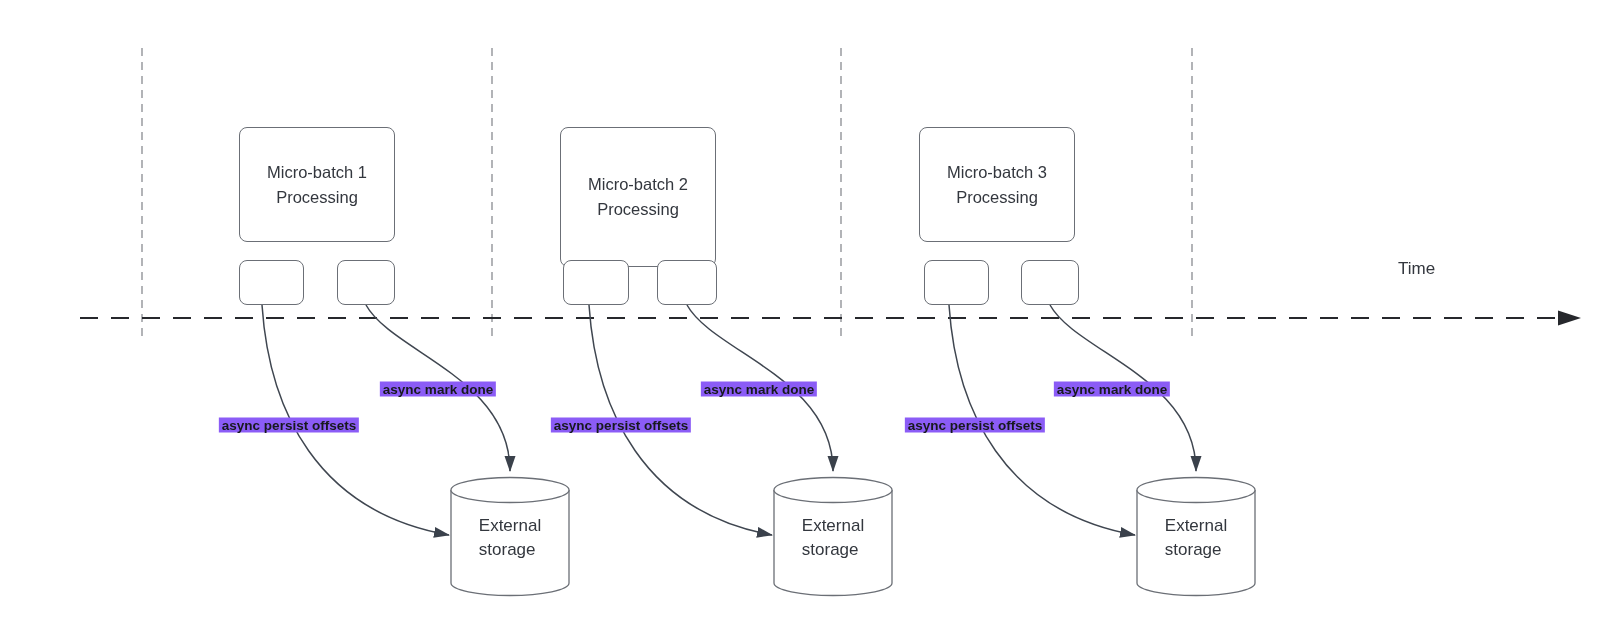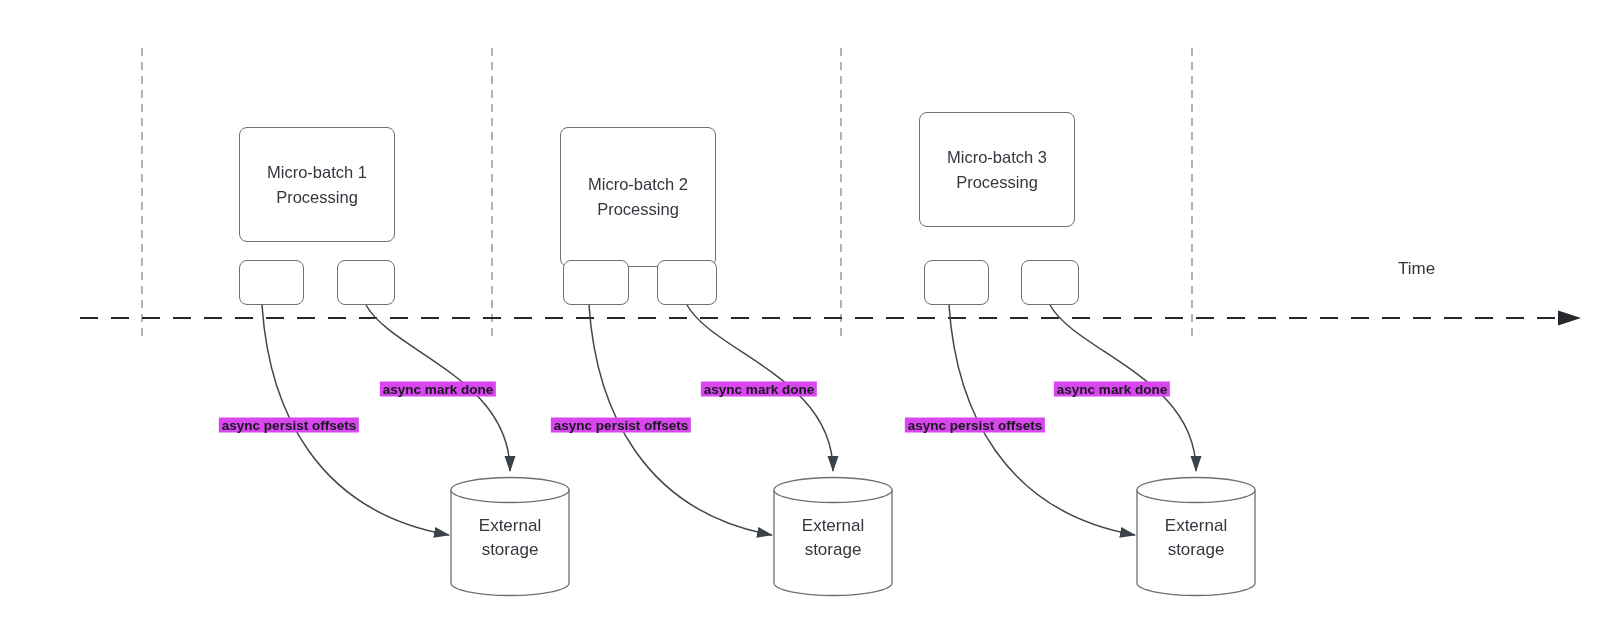--- a/index.html
+++ b/index.html
@@ -20,31 +20,31 @@
     color:var(--shape-text,#33373e);
     font-size:16.5px;line-height:25px;text-align:center;
   }
   .task-box{
     border:1px solid var(--shape-stroke,#6b6f76);
     border-radius:8px;
     background:#fff;
   }
   .edge-label{
     transform:translate(-50%,-50%);
-    background:#d946ef;
+    background:#8b5cf6;
     padding:0 3px;
     font-size:13.5px;font-weight:bold;
     color:var(--edge-label-text,#17191d);
     white-space:nowrap;
     text-align:right;
   }
   .storage-label{
     transform:translate(-50%,0);
     color:var(--shape-text,#33373e);
-    font-size:17px;line-height:24px;text-align:center;
+    font-size:17px;line-height:24px;
     white-space:nowrap;
   }
   .time-label{
     color:var(--shape-text,#33373e);
     font-size:17px;
     white-space:nowrap;
   }
 </style>
 </head>
 <body>
@@ -102,21 +102,21 @@
   </div>
   <div class="abs task-box" style="left:563px;top:260px;width:66px;height:45px;"></div>
   <div class="abs task-box" style="left:657px;top:260px;width:60px;height:45px;"></div>
   <div class="abs edge-label" style="left:621px;top:425px;">async persist offsets</div>
   <div class="abs edge-label" style="left:759px;top:389px;">async mark done</div>
   <div class="abs storage-label" style="left:833px;top:514px;">
     <div>External</div>
     <div>storage</div>
   </div>
 
-  <div class="abs node-box" style="left:919px;top:112px;width:156px;height:115px;">
+  <div class="abs node-box" style="left:919px;top:127px;width:156px;height:115px;">
     <span>Micro-batch 3</span>
     <span>Processing</span>
   </div>
   <div class="abs task-box" style="left:924px;top:260px;width:65px;height:45px;"></div>
   <div class="abs task-box" style="left:1021px;top:260px;width:58px;height:45px;"></div>
   <div class="abs edge-label" style="left:975px;top:425px;">async persist offsets</div>
   <div class="abs edge-label" style="left:1112px;top:389px;">async mark done</div>
   <div class="abs storage-label" style="left:1196px;top:514px;">
     <div>External</div>
     <div>storage</div>

